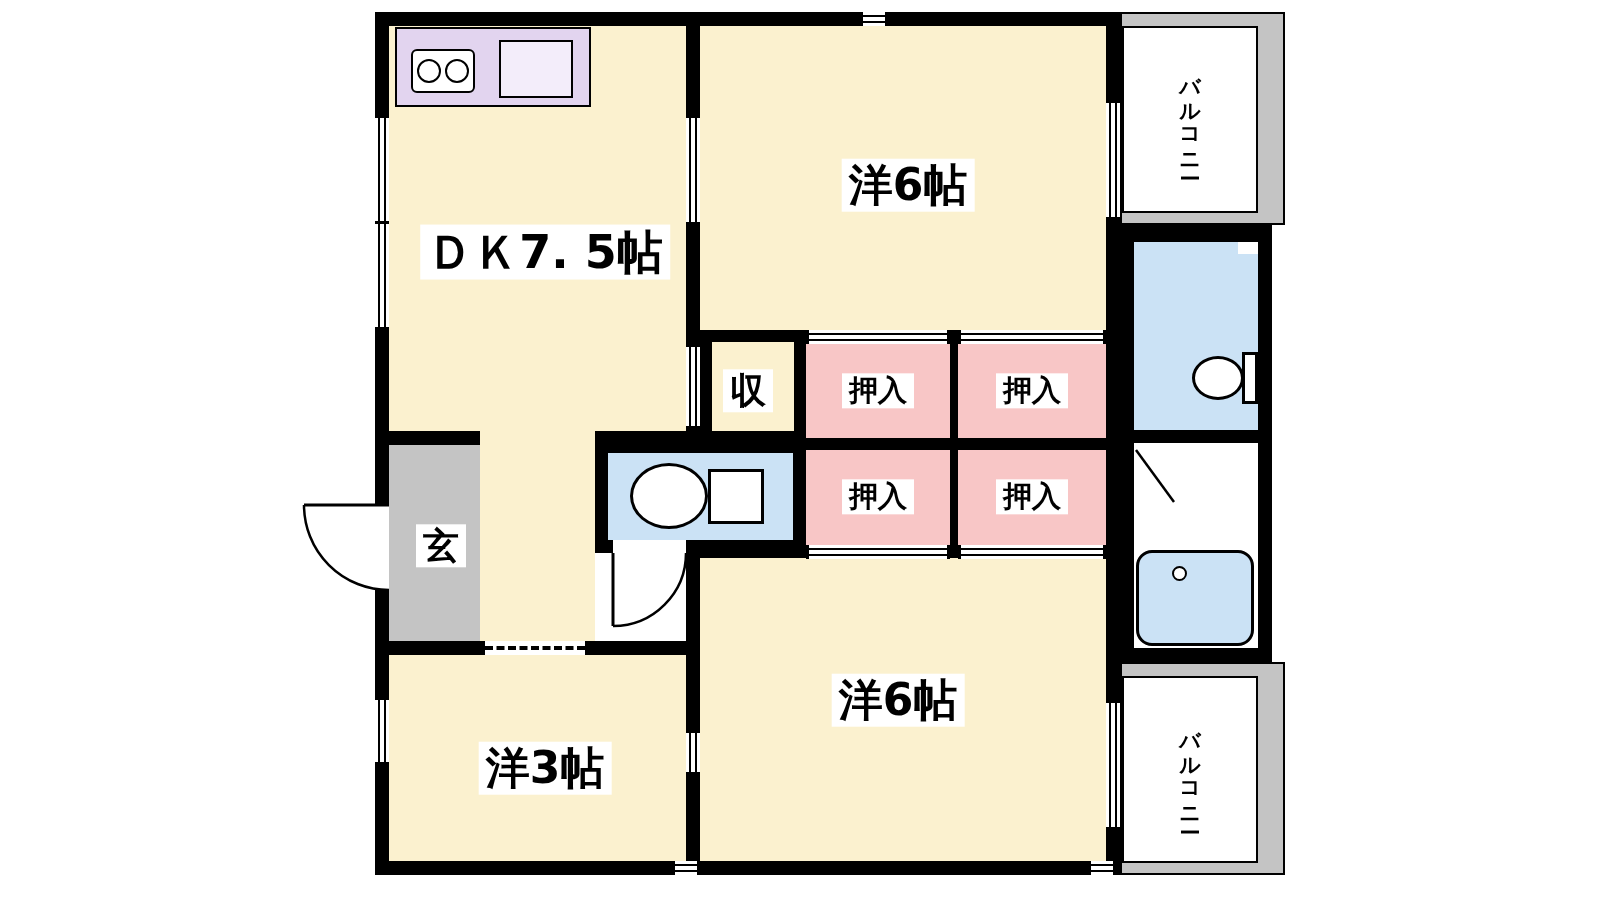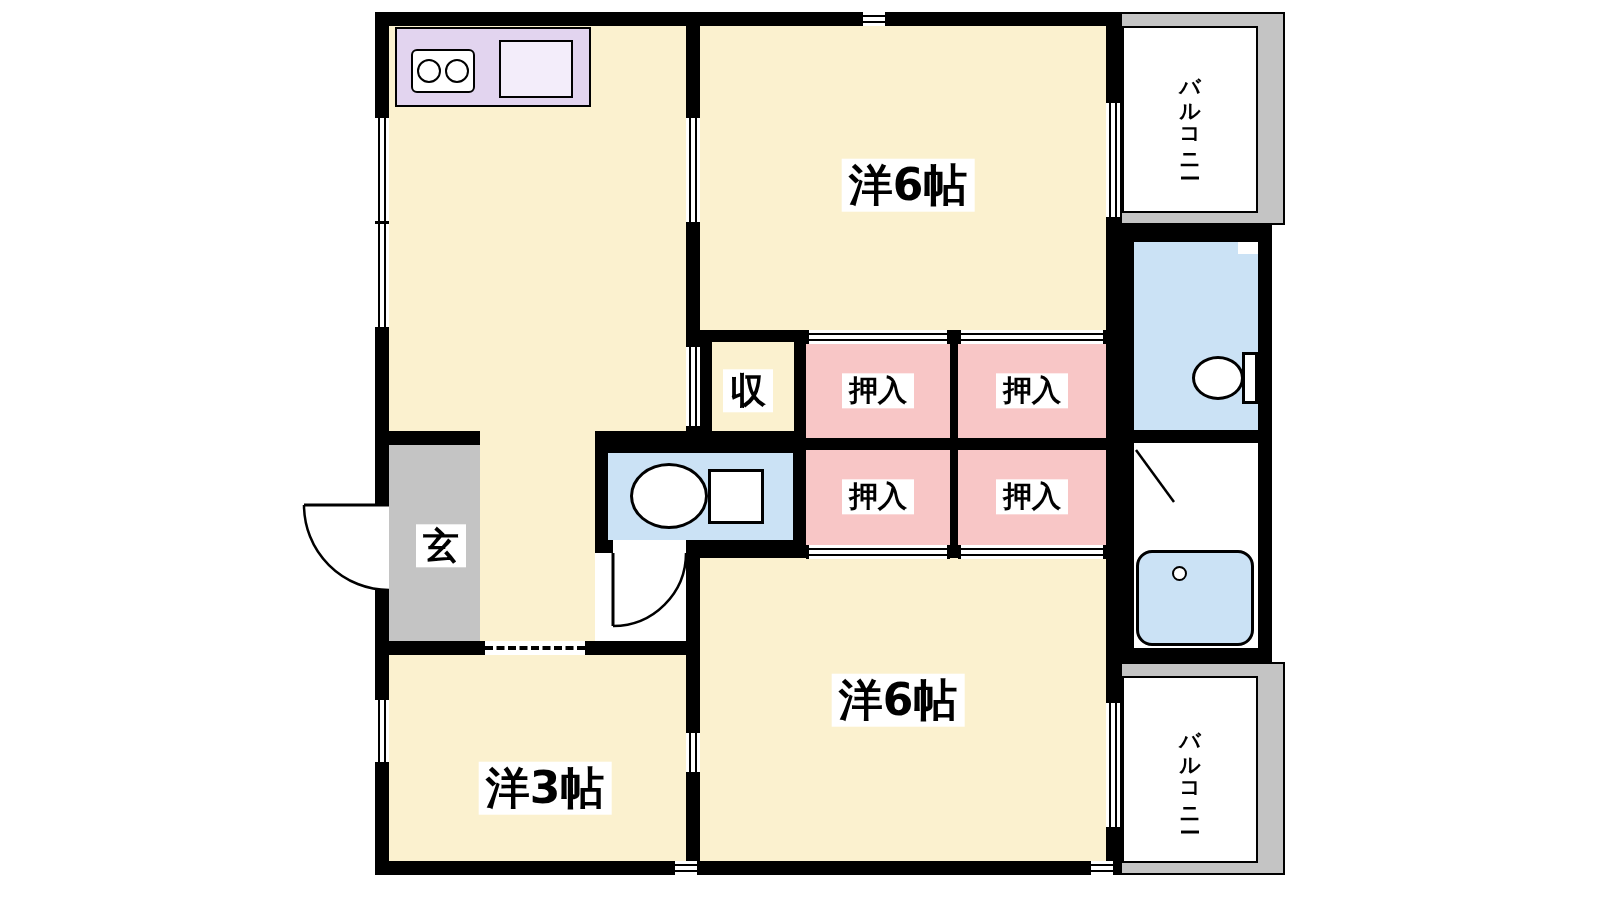--- a/index.html
+++ b/index.html
@@ -120,23 +120,24 @@
   </div>
 
   <svg class="overlay" width="1600" height="900">
     <path d="M 304,505 A 85,85 0 0 0 389,590" fill="none" stroke="#000" stroke-width="2.5"></path>
     <line x1="389" y1="505" x2="304" y2="505" stroke="#000" stroke-width="3"></line>
     <path d="M 686,553 A 73,73 0 0 1 613,626" fill="none" stroke="#000" stroke-width="2.5"></path>
     <line x1="613" y1="553" x2="613" y2="626" stroke="#000" stroke-width="3"></line>
     <line x1="1136" y1="450" x2="1174" y2="502" stroke="#000" stroke-width="2.5"></line>
   </svg>
 
+  <div class="lbl" style="left:545px;top:252px;font-size:46px;">ＤＫ7. 5帖</div>
   <div class="lbl" style="left:908px;top:185px;font-size:44px;">洋6帖</div>
   <div class="lbl" style="left:748px;top:391px;font-size:36px;">収</div>
   <div class="lbl" style="left:878px;top:391px;font-size:29px;">押入</div>
   <div class="lbl" style="left:1032px;top:391px;font-size:29px;">押入</div>
   <div class="lbl" style="left:878px;top:497px;font-size:29px;">押入</div>
   <div class="lbl" style="left:1032px;top:497px;font-size:29px;">押入</div>
   <div class="lbl" style="left:441px;top:546px;font-size:36px;">玄</div>
-  <div class="lbl" style="left:545px;top:788px;font-size:44px;">洋3帖</div>
+  <div class="lbl" style="left:545px;top:768px;font-size:44px;">洋3帖</div>
   <div class="lbl" style="left:898px;top:700px;font-size:44px;">洋6帖</div>
 
 </div>
 
 </body></html>

